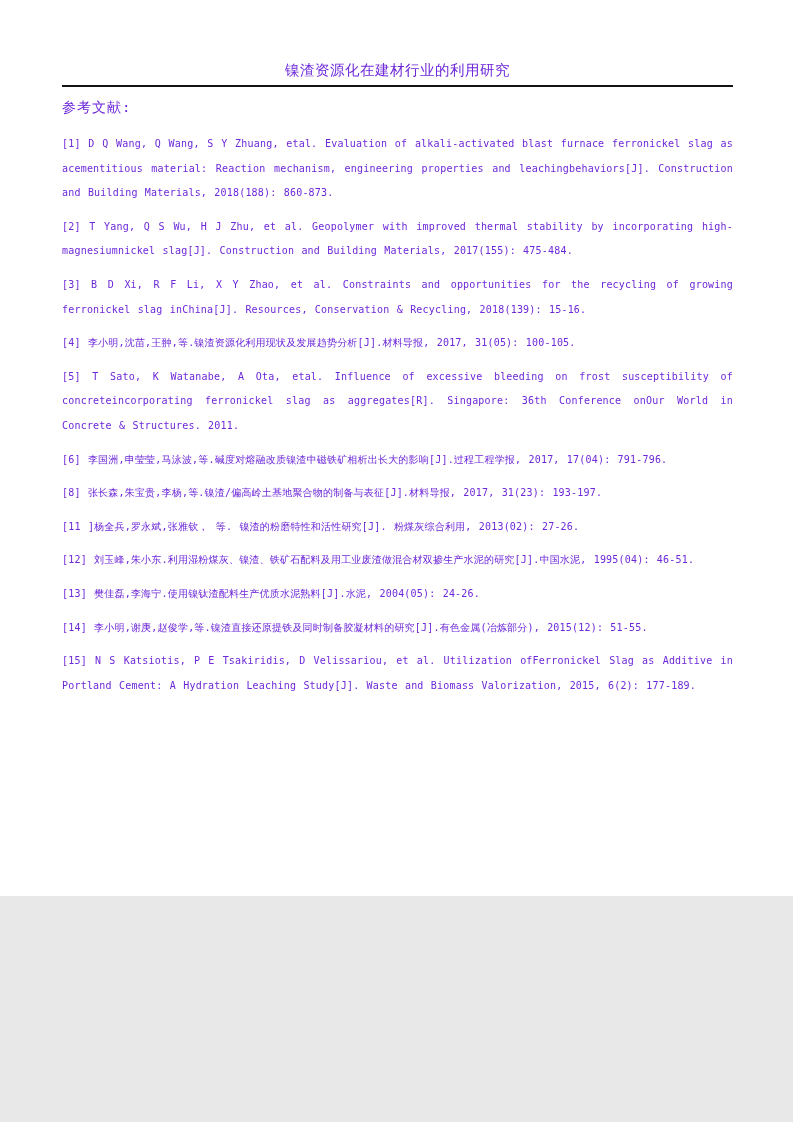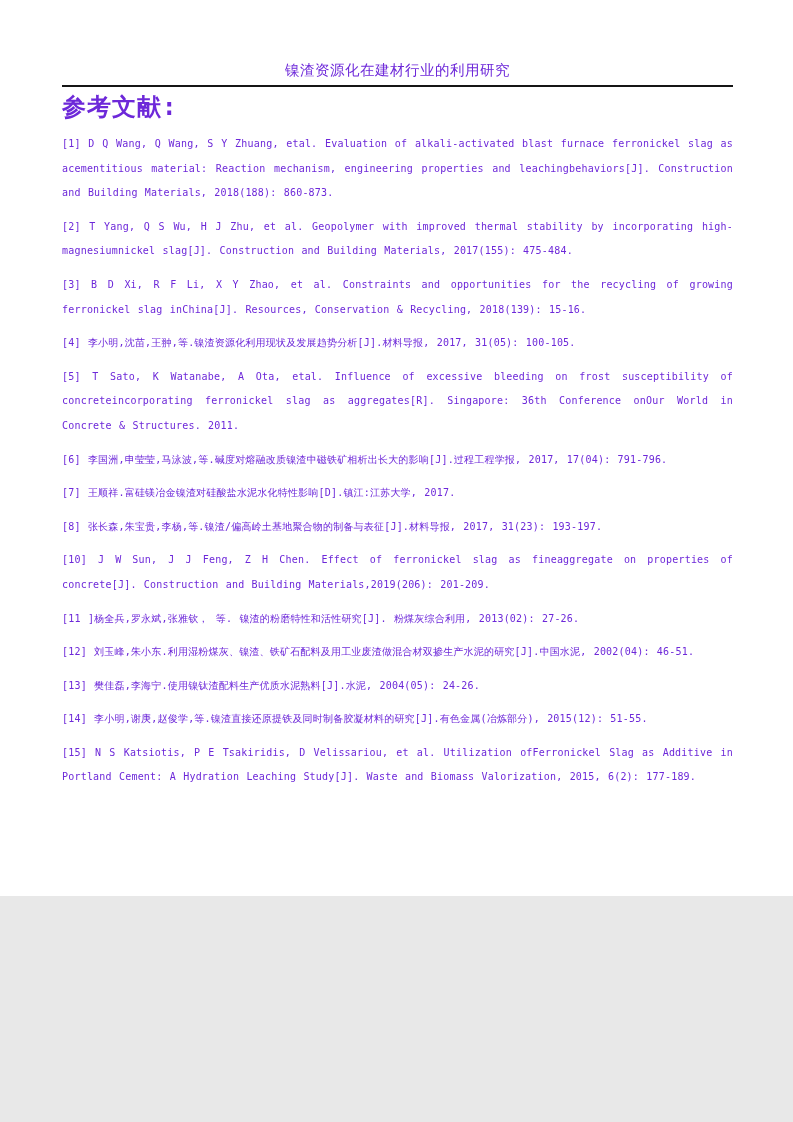--- a/index.html
+++ b/index.html
@@ -32,23 +32,23 @@
     letter-spacing: 0.5px;
   }
   .header-rule {
     margin-top: 5px;
     border: 0;
     border-bottom: 2px solid #151515;
     height: 0;
   }
   .section-heading {
     margin: 9px 0 13px 0;
-    font-size: 24px;
+    font-size: 14px;
     line-height: 23px;
-    font-weight: bold;
+    font-weight: normal;
     letter-spacing: 1px;
   }
   .ref {
     margin: 0 0 9px 0;
     font-size: 10px;
     line-height: 24.6px;
     text-align: justify;
     text-justify: inter-word;
     letter-spacing: 0.2px;
     word-spacing: 1px;
@@ -93,25 +93,23 @@
 
     <h2 class="section-heading">参考文献:</h2>
 
     <div>
       <p class="ref">[1] D Q Wang, Q Wang, S Y Zhuang, etal. Evaluation of alkali-activated blast furnace ferronickel slag as acementitious material: Reaction mechanism, engineering properties and leachingbehaviors[J]. Construction and Building Materials, 2018(188): 860-873.</p>
       <p class="ref">[2] T Yang, Q S Wu, H J Zhu, et al. Geopolymer with improved thermal stability by incorporating high-magnesiumnickel slag[J]. Construction and Building Materials, 2017(155): 475-484.</p>
       <p class="ref">[3] B D Xi, R F Li, X Y Zhao, et al. Constraints and opportunities for the recycling of growing ferronickel slag inChina[J]. Resources, Conservation &amp; Recycling, 2018(139): 15-16.</p>
       <p class="ref">[4] 李小明,沈苗,王翀,等.镍渣资源化利用现状及发展趋势分析[J].材料导报, 2017, 31(05): 100-105.</p>
       <p class="ref">[5] T Sato, K Watanabe, A Ota, etal. Influence of excessive bleeding on frost susceptibility of concreteincorporating ferronickel slag as aggregates[R]. Singapore: 36th Conference onOur World in Concrete &amp; Structures. 2011.</p>
       <p class="ref">[6] 李国洲,申莹莹,马泳波,等.碱度对熔融改质镍渣中磁铁矿相析出长大的影响[J].过程工程学报, 2017, 17(04): 791-796.</p>
-      <p class="ref">[7] 王顺祥.富硅镁冶金镍渣对硅酸盐水泥水化特性影响[D].镇江:江苏大学, 2017.</p>
       <p class="ref">[8] 张长森,朱宝贵,李杨,等.镍渣/偏高岭土基地聚合物的制备与表征[J].材料导报, 2017, 31(23): 193-197.</p>
-      <p class="ref">[10] J W Sun, J J Feng, Z H Chen. Effect of ferronickel slag as fineaggregate on properties of concrete[J]. Construction and Building Materials,2019(206): 201-209.</p>
       <p class="ref">[11 ]杨全兵,罗永斌,张雅钦， 等.  镍渣的粉磨特性和活性研究[J].  粉煤灰综合利用, 2013(02): 27-26.</p>
-      <p class="ref">[12] 刘玉峰,朱小东.利用湿粉煤灰、镍渣、铁矿石配料及用工业废渣做混合材双掺生产水泥的研究[J].中国水泥, 2002(04): 46-51.</p>
+      <p class="ref">[12] 刘玉峰,朱小东.利用湿粉煤灰、镍渣、铁矿石配料及用工业废渣做混合材双掺生产水泥的研究[J].中国水泥, 1995(04): 46-51.</p>
       <p class="ref">[13] 樊佳磊,李海宁.使用镍钛渣配料生产优质水泥熟料[J].水泥, 2004(05): 24-26.</p>
       <p class="ref">[14] 李小明,谢庚,赵俊学,等.镍渣直接还原提铁及同时制备胶凝材料的研究[J].有色金属(冶炼部分), 2015(12): 51-55.</p>
       <p class="ref">[15] N S Katsiotis, P E Tsakiridis, D Velissariou, et al. Utilization ofFerronickel Slag as Additive in Portland Cement: A Hydration Leaching Study[J]. Waste and Biomass Valorization, 2015, 6(2): 177-189.</p>
 
     </div>
   </div>
 
   <div class="footer">
     <hr class="footer-rule">
     <div class="footer-row">

